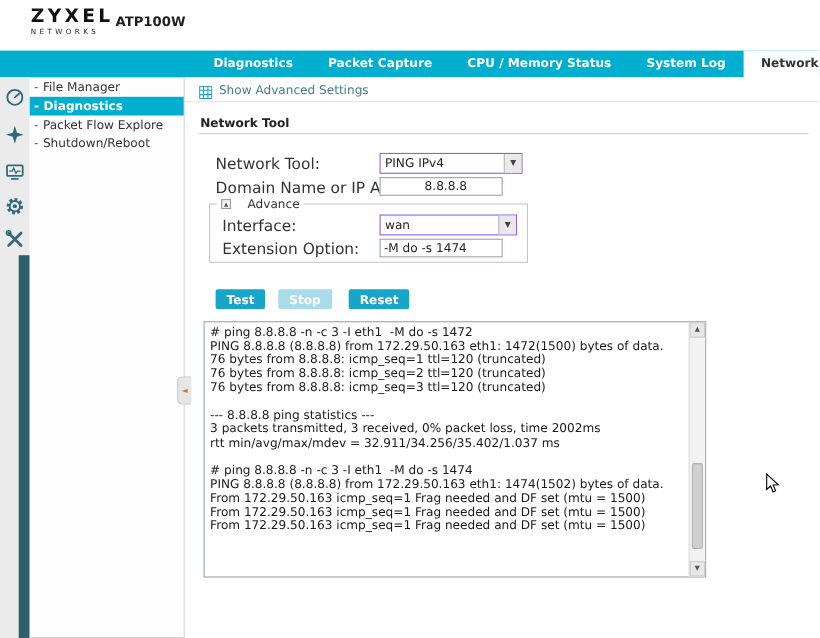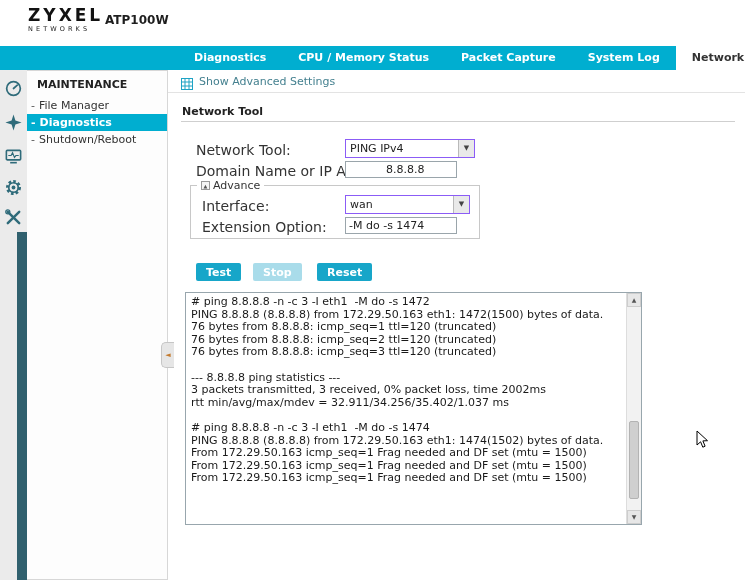--- a/index.html
+++ b/index.html
@@ -43,21 +43,21 @@
   .page-title { position:absolute; left:182px; top:105px; font-size:11px; font-weight:bold; color:#222; }
   .title-rule { position:absolute; left:181px; top:121px; width:554px; height:1px; background:#cfcfcf; }
 
   .form-label { position:absolute; font-size:14px; color:#333; white-space:nowrap; }
   .sel { position:absolute; height:19px; background:#fff; border:1px solid #8b5cf6; font-size:11px; color:#222; cursor:pointer; }
   .sel .sel-text { position:absolute; left:4px; top:2px; right:18px; overflow:hidden; white-space:nowrap; }
   .sel .sel-arrow { position:absolute; right:0; top:0; width:16px; height:17px; background:#e9e9e9; border-left:1px solid #b9b9b9; text-align:center; font-size:7px; line-height:17px; color:#444; }
   .txt { position:absolute; height:17px; background:#fff; border:1px solid #9aa5ab; font-size:11px; color:#222; padding:0 3px; }
 
   .fieldset { position:absolute; left:190px; top:185px; width:290px; height:54px; border:1px solid #c8c8c8; }
-  .legend { position:absolute; left:6px; top:-7px; background:#fff; padding:0 4px; font-size:11px; color:#333; display:flex; align-items:center; gap:3px; }
+  .legend { position:absolute; left:6px; top:-7px; background:#fff; padding:0 4px; font-size:11px; color:#333; display:flex; align-items:center; gap:15px; }
   .legend .toggle { width:9px; height:9px; border:1px solid #999; font-size:5px; line-height:8px; text-align:center; color:#555; cursor:pointer; background:#f4f4f4; }
 
   .btn { position:absolute; height:18px; border:none; border-radius:2px; background:#17a6c9; color:#fff; font-size:11px; font-weight:bold; cursor:pointer; padding:0 10px; }
   .btn.disabled { background:#a9dcea; cursor:default; }
 
   .output { position:absolute; left:185px; top:292px; width:457px; height:233px; border:1px solid #98a6ad; background:#fff; }
   .output-text { position:absolute; left:0; top:0; right:16px; bottom:0; padding:3px 5px; font-size:11px; line-height:12.6px; color:#1a1a1a; white-space:pre-wrap; word-wrap:break-word; overflow:hidden; }
   .scrollbar { position:absolute; right:0; top:0; width:15px; height:100%; background:#f2f2f2; border-left:1px solid #ddd; }
   .scroll-btn { position:absolute; left:0; width:14px; height:14px; background:#e7e7e7; border:1px solid #cdcdcd; text-align:center; font-size:6px; line-height:12px; color:#555; cursor:pointer; }
   .scroll-up { top:0; }
@@ -75,22 +75,22 @@
     <div class="brand">
       <div class="brand-main">ZYXEL</div>
       <div class="brand-sub">NETWORKS</div>
     </div>
     <div class="model">ATP100W</div>
   </div>
 
   <div class="navbar">
     <div class="tabs">
       <div class="tab">Diagnostics</div>
+      <div class="tab">Packet Capture</div>
       <div class="tab">CPU / Memory Status</div>
-      <div class="tab">Packet Capture</div>
       <div class="tab">System Log</div>
       <div class="tab active">Network Tool</div>
     </div>
   </div>
 
   <div class="iconstrip">
     <div class="strip-icon" style="top:8px;">
       <svg width="19" height="19" viewBox="0 0 20 20">
           <circle cx="10" cy="10" r="7.2" fill="none" stroke="#2f6b7a" stroke-width="1.8"></circle>
           <line x1="10" y1="10" x2="14" y2="6.5" stroke="#2f6b7a" stroke-width="1.8" stroke-linecap="round"></line>
@@ -119,26 +119,28 @@
       <svg width="19" height="19" viewBox="0 0 20 20">
           <line x1="4" y1="4" x2="16" y2="16" stroke="#2f6b7a" stroke-width="2.6" stroke-linecap="round"></line>
           <line x1="16" y1="4" x2="4" y2="16" stroke="#2f6b7a" stroke-width="2.6" stroke-linecap="round"></line>
           <circle cx="4" cy="4" r="2.1" fill="none" stroke="#2f6b7a" stroke-width="1.4"></circle>
         </svg>
     </div>
     <div class="rail"></div>
   </div>
 
   <div class="menupanel">
-    <div class="menu-title">MAINTENANCE</div>
     <div class="menu-item">
       <span class="bullet">-</span><span>File Manager</span>
     </div>
     <div class="menu-item active">
       <span class="bullet">-</span><span>Diagnostics</span>
+    </div>
+    <div class="menu-item">
+      <span class="bullet">-</span><span>Packet Flow Explore</span>
     </div>
     <div class="menu-item">
       <span class="bullet">-</span><span>Shutdown/Reboot</span>
     </div>
   </div>
 
   <div class="collapse-tab">
     <span>◄</span>
   </div>
 

